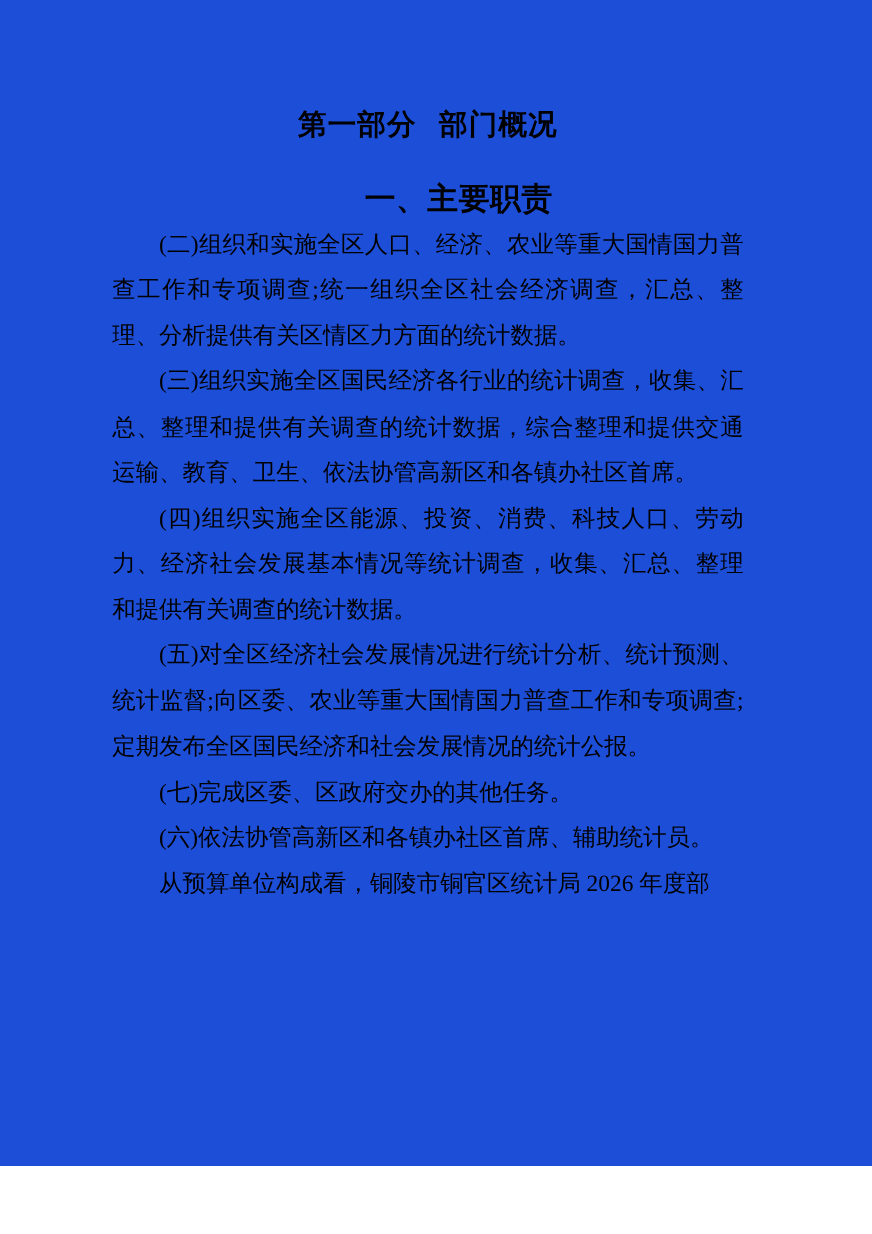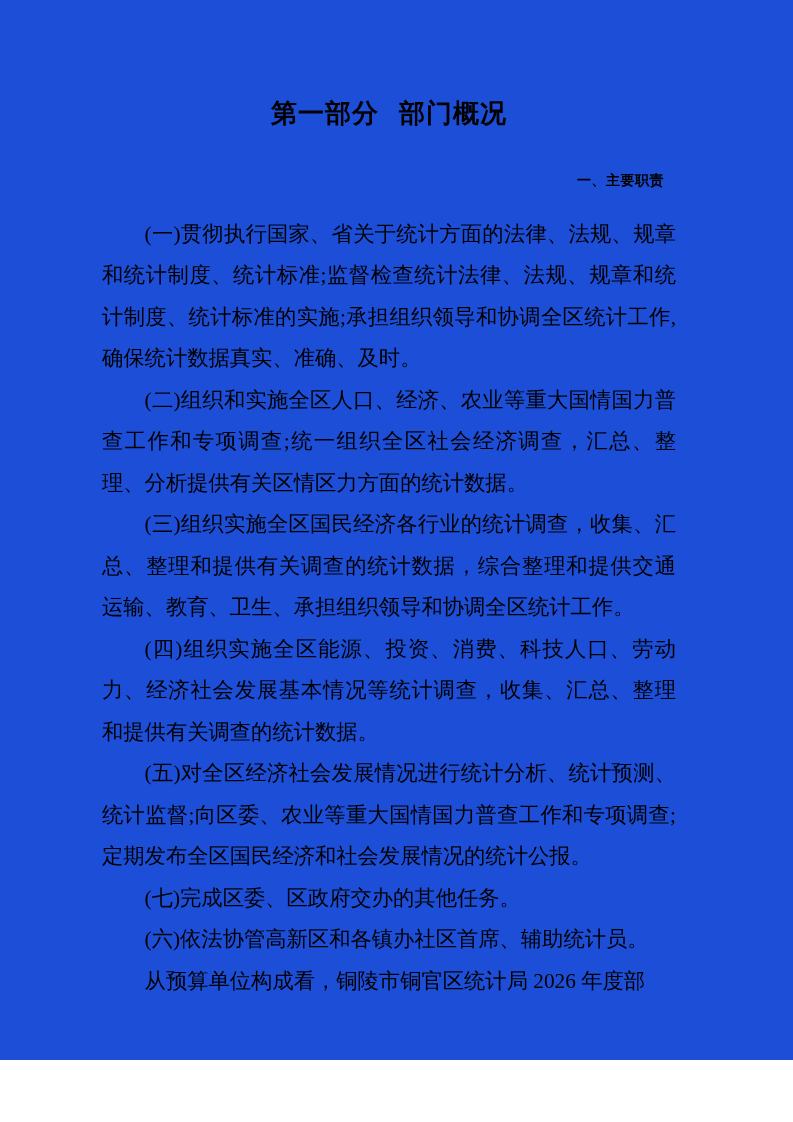--- a/index.html
+++ b/index.html
@@ -31,27 +31,27 @@
     white-space: nowrap;
   }
   .flow {
     margin-top: 30px;
     font-family: "Liberation Serif", "DejaVu Serif", serif;
     font-size: 21.3px;
     line-height: 41.5px;
     text-align: justify;
   }
   .section-heading {
-    margin: 12px;
+    margin: 0;
     font-family: "Liberation Sans", "DejaVu Sans", sans-serif;
     font-weight: 700;
-    font-size: 14px;
+    font-size: 28px;
     line-height: 41.5px;
     text-indent: 2em;
-    text-align: right;
+    text-align: center;
     letter-spacing: 0.5px;
   }
   .para {
     margin: 0;
     text-indent: 2em;
   }
   .page-number {
     position: absolute;
     top: 1066px;
     right: 36px;
@@ -65,23 +65,22 @@
 <body>
 
 <div class="page">
 
   <h1 class="doc-title">第一部分 部门概况</h1>
 
   <div class="flow">
 
     <div class="section">
       <h2 class="section-heading">一、主要职责</h2>
-      <p class="para">(一)贯彻执行国家、省关于统计方面的法律、法规、规章和统计制度、统计标准;监督检查统计法律、法规、规章和统计制度、统计标准的实施;承担组织领导和协调全区统计工作,确保统计数据真实、准确、及时。</p>
       <p class="para">(二)组织和实施全区人口、经济、农业等重大国情国力普查工作和专项调查;统一组织全区社会经济调查，汇总、整理、分析提供有关区情区力方面的统计数据。</p>
-      <p class="para">(三)组织实施全区国民经济各行业的统计调查，收集、汇总、整理和提供有关调查的统计数据，综合整理和提供交通运输、教育、卫生、承担组织领导和协调全区统计工作。</p>
+      <p class="para">(三)组织实施全区国民经济各行业的统计调查，收集、汇总、整理和提供有关调查的统计数据，综合整理和提供交通运输、教育、卫生、依法协管高新区和各镇办社区首席。</p>
       <p class="para">(四)组织实施全区能源、投资、消费、科技人口、劳动力、经济社会发展基本情况等统计调查，收集、汇总、整理和提供有关调查的统计数据。</p>
       <p class="para">(五)对全区经济社会发展情况进行统计分析、统计预测、统计监督;向区委、农业等重大国情国力普查工作和专项调查;定期发布全区国民经济和社会发展情况的统计公报。</p>
       <p class="para">(七)完成区委、区政府交办的其他任务。</p>
       <p class="para">(六)依法协管高新区和各镇办社区首席、辅助统计员。</p>
     </div>
 
     <div class="section">
       <p class="para">从预算单位构成看，铜陵市铜官区统计局 2026 年度部</p>
     </div>
 

